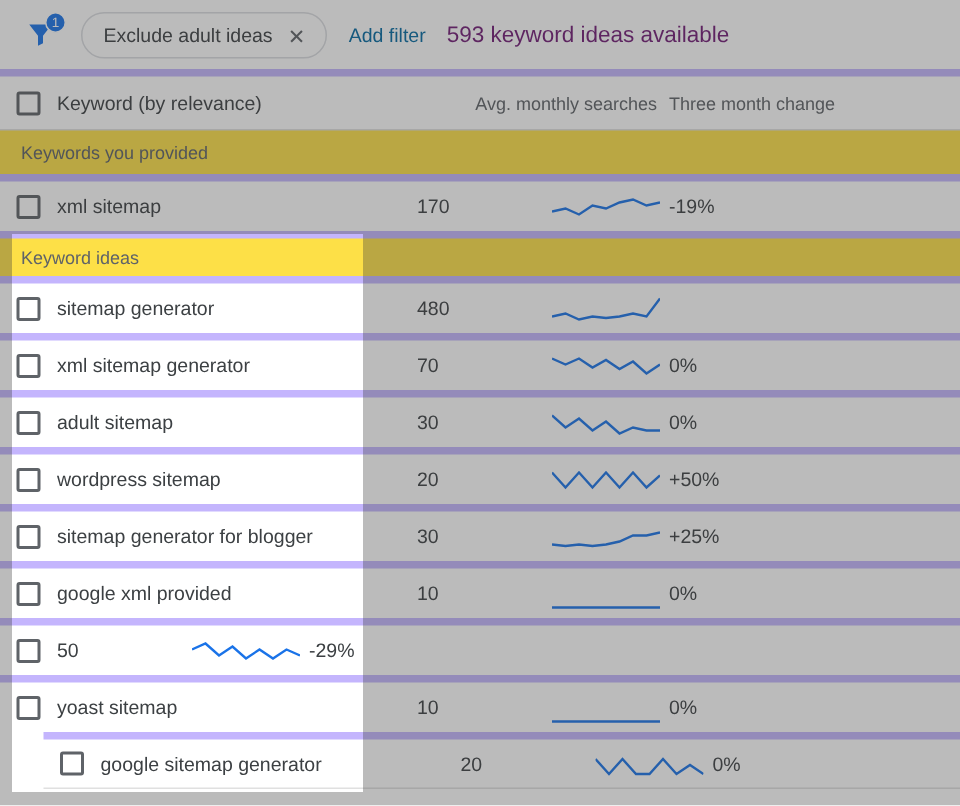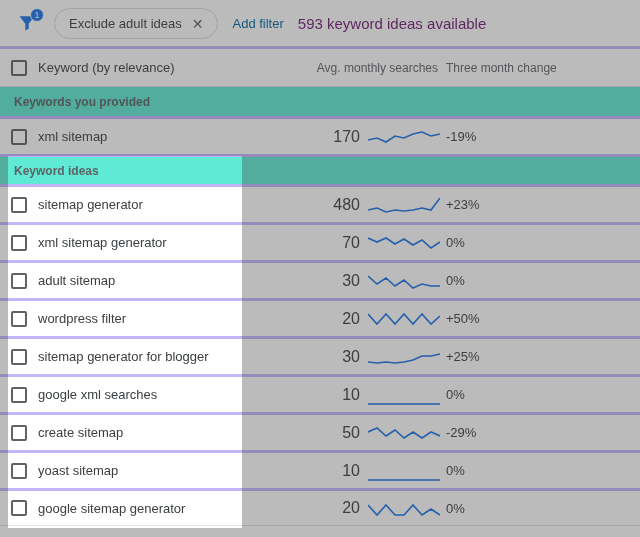--- a/index.html
+++ b/index.html
@@ -9,29 +9,29 @@
   
   .filters { height: 46px; display: flex; align-items: center; gap: 14px; padding: 0 14px; }
   .funnel { position: relative; width: 26px; height: 26px; display: flex; align-items: center; justify-content: center; color: #1a73e8; }
   .funnel-badge { position: absolute; top: -2px; right: -4px; width: 14px; height: 14px; border-radius: 50%; background: #1a73e8; color: #fff; font-size: 9px; display: flex; align-items: center; justify-content: center; border: 1px solid #fff; }
   .chip { display: flex; align-items: flex-end; gap: 10px; border: 1px solid #dadce0; border-radius: 18px; padding: 7px 14px; color: #3c4043; font-size: 13px; }
   .chip .x { font-size: 14px; color: #5f6368; line-height: 1; }
   .addfilter { color: #0369a1; font-size: 13px; }
   .avail { color: #701a75; font-size: 15px; }
 
   
-  .row { height: 38px; display: flex; align-items: center; border-top: 3px solid #c4b5fd; }
-  .row:last-child { border-bottom: 1px solid #e0e0e0; }
+  .row { height: 38px; display: flex; align-items: center; border-top: 5px solid #c4b5fd; }
+  .row:last-child { border-bottom: 1px solid #e0e0e0; margin-left: 29px; }
   .row.header { font-weight: 500; font-size: 12px; color: #5f6368; height: 40px; }
-  .row.section { background: #5eead4; height: 30px; font-size: 12px; color: #5f6368; padding-left: 14px; font-weight: bold; }
+  .row.section { background: #fde047; height: 30px; font-size: 12px; color: #5f6368; padding-left: 14px; }
   .row.section.fixed0 { border-top: 1px solid #e0e0e0; }
   .chk { width: 38px; display: flex; justify-content: center; }
   .chk span { width: 16px; height: 16px; border: 2px solid #5f6368; border-radius: 2px; display: block; }
   .kw { flex: 0 0 240px; padding-right: 8px; font-size: 13px; color: #3c4043; }
-  .searches { flex: 0 0 90px; text-align: right; padding-right: 8px; color: #3c4043; font-size: 16px; }
+  .searches { flex: 0 0 90px; padding-right: 8px; color: #3c4043; font-size: 13px; }
   .spark { flex: 0 0 78px; height: 24px; display: flex; align-items: center; }
   .spark svg { width: 72px; height: 22px; }
   .change { flex: 1; text-align: left; padding-right: 12px; color: #3c4043; font-size: 13px; }
   .row.header .kw { flex: 0 0 240px; }
   .row.header .searches-h { flex: 0 0 168px; text-align: right; padding-right: 8px; }
   .row.header .change-h { flex: 1; text-align: left; padding-right: 12px; }
 
   
   .dim { position: absolute; inset: 0; pointer-events: none; }
   .dim div { position: absolute; background: rgba(60,60,60,0.35); }
@@ -92,21 +92,20 @@
         <div class="chk">
           <span></span>
         </div>
         <div class="kw">sitemap generator</div>
         <div class="searches">480</div>
         <div class="spark">
           <svg viewBox="0 0 72 22">
             <polyline fill="none" stroke="#1a73e8" stroke-width="1.6" points="0,16 9,14 18,18 27,16 36,17 45,16 54,14 63,16 72,4"></polyline>
           </svg>
         </div>
-        <div class="change">+23%</div>
       </div>
       <div class="row">
         <div class="chk">
           <span></span>
         </div>
         <div class="kw">xml sitemap generator</div>
         <div class="searches">70</div>
         <div class="spark">
           <svg viewBox="0 0 72 22">
             <polyline fill="none" stroke="#1a73e8" stroke-width="1.6" points="0,6 9,10 18,6 27,12 36,7 45,13 54,8 63,16 72,10"></polyline>
@@ -124,21 +123,21 @@
           <svg viewBox="0 0 72 22">
             <polyline fill="none" stroke="#1a73e8" stroke-width="1.6" points="0,6 9,14 18,8 27,16 36,10 45,18 54,14 63,16 72,16"></polyline>
           </svg>
         </div>
         <div class="change">0%</div>
       </div>
       <div class="row">
         <div class="chk">
           <span></span>
         </div>
-        <div class="kw">wordpress filter</div>
+        <div class="kw">wordpress sitemap</div>
         <div class="searches">20</div>
         <div class="spark">
           <svg viewBox="0 0 72 22">
             <polyline fill="none" stroke="#1a73e8" stroke-width="1.6" points="0,6 9,16 18,6 27,16 36,6 45,16 54,6 63,16 72,8"></polyline>
           </svg>
         </div>
         <div class="change">+50%</div>
       </div>
       <div class="row">
         <div class="chk">
@@ -150,34 +149,33 @@
           <svg viewBox="0 0 72 22">
             <polyline fill="none" stroke="#1a73e8" stroke-width="1.6" points="0,16 9,17 18,16 27,17 36,16 45,14 54,10 63,10 72,8"></polyline>
           </svg>
         </div>
         <div class="change">+25%</div>
       </div>
       <div class="row">
         <div class="chk">
           <span></span>
         </div>
-        <div class="kw">google xml searches</div>
+        <div class="kw">google xml provided</div>
         <div class="searches">10</div>
         <div class="spark">
           <svg viewBox="0 0 72 22">
             <polyline fill="none" stroke="#1a73e8" stroke-width="1.6" points="0,20 9,20 18,20 27,20 36,20 45,20 54,20 63,20 72,20"></polyline>
           </svg>
         </div>
         <div class="change">0%</div>
       </div>
       <div class="row">
         <div class="chk">
           <span></span>
         </div>
-        <div class="kw">create sitemap</div>
         <div class="searches">50</div>
         <div class="spark">
           <svg viewBox="0 0 72 22">
             <polyline fill="none" stroke="#1a73e8" stroke-width="1.6" points="0,10 9,6 18,14 27,8 36,16 45,10 54,16 63,10 72,14"></polyline>
           </svg>
         </div>
         <div class="change">-29%</div>
       </div>
       <div class="row">
         <div class="chk">

